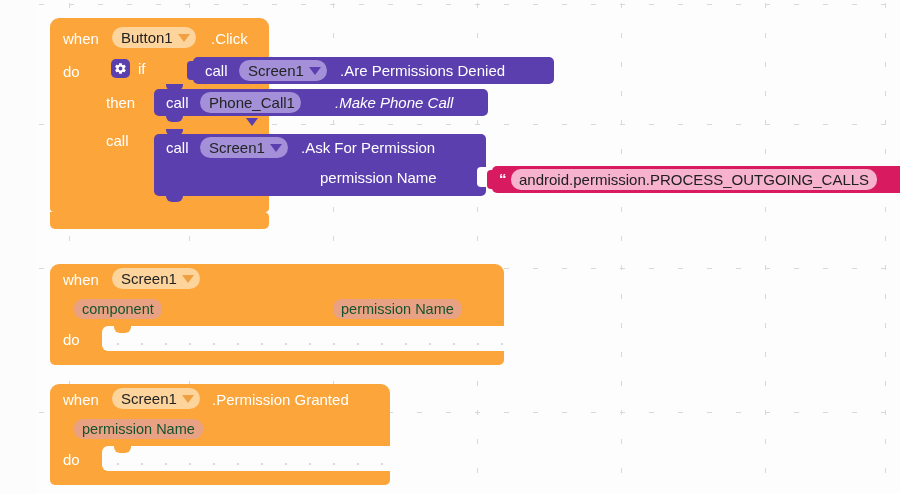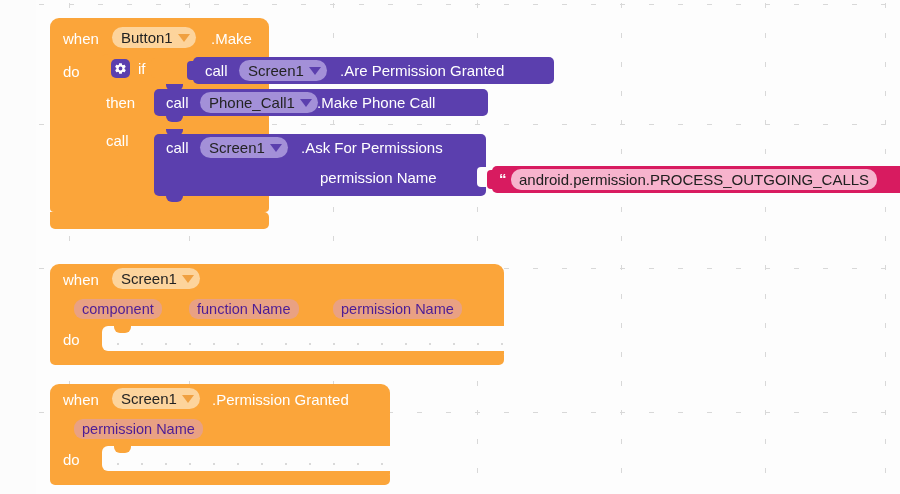--- a/index.html
+++ b/index.html
@@ -157,21 +157,21 @@
     border-top:8px solid #5B3FAE;
   }
   .dd.orange .caret{ border-top-color:#F0A040; }
 
   .param{
     position:absolute;
     height:20px;
     padding:0 8px;
     border-radius:9px;
     background:var(--param);
-    color:#4c1d95;
+    color:#14532d;
     font-size:14.5px;
     line-height:20px;
     white-space:nowrap;
   }
 
   
   .gear{
     position:absolute;
     width:19px;height:19px;
     border-radius:5px;
@@ -213,21 +213,21 @@
 
     <div class="evt-body" style="left:0; top:0; width:219px; height:194px;"></div>
 
     <div class="evt-foot" style="left:0; top:194px; width:219px; height:17px;"></div>
 
     <div class="lbl" style="left:13px; top:11px;">when</div>
     <div class="dd orange" style="left:62px; top:9px;">
       <span>Button1</span>
       <span class="caret"></span>
     </div>
-    <div class="lbl" style="left:161px; top:11px;">.Make</div>
+    <div class="lbl" style="left:161px; top:11px;">.Click</div>
 
     <div class="lbl" style="left:13px; top:44px;">do</div>
 
     <div class="inner-if" style="left:50px; top:36px; width:110px; height:157px;"></div>
 
     <div class="notch-f" style="left:62px; top:36px; background:#FBA53A;"></div>
 
     <div class="gear" style="left:61px; top:41px;">
       <svg width="13" height="13" viewBox="0 0 24 24" aria-hidden="true">
         <path fill="#ffffff" d="M19.4 13a7.6 7.6 0 0 0 .1-1 7.6 7.6 0 0 0-.1-1l2.1-1.6a.5.5 0 0 0 .1-.6l-2-3.5a.5.5 0 0 0-.6-.2l-2.5 1a7.3 7.3 0 0 0-1.7-1l-.4-2.6a.5.5 0 0 0-.5-.4h-4a.5.5 0 0 0-.5.4l-.4 2.6a7.3 7.3 0 0 0-1.7 1l-2.5-1a.5.5 0 0 0-.6.2l-2 3.5a.5.5 0 0 0 .1.6L4.5 11a7.6 7.6 0 0 0 0 2l-2.1 1.6a.5.5 0 0 0-.1.6l2 3.5a.5.5 0 0 0 .6.2l2.5-1a7.3 7.3 0 0 0 1.7 1l.4 2.6a.5.5 0 0 0 .5.4h4a.5.5 0 0 0 .5-.4l.4-2.6a7.3 7.3 0 0 0 1.7-1l2.5 1a.5.5 0 0 0 .6-.2l2-3.5a.5.5 0 0 0-.1-.6zM12 15.5A3.5 3.5 0 1 1 15.5 12 3.5 3.5 0 0 1 12 15.5z"></path>
@@ -247,45 +247,45 @@
 
   <div class="blk" style="left:157px; top:57px; width:361px; height:27px;">
     <div class="plug" style="left:-6px; top:4px; background:#5B3FAE;">
     </div>
     <div class="stmt" style="left:0; top:0; width:361px; height:27px;"></div>
     <div class="lbl" style="left:12px; top:4px;">call</div>
     <div class="dd purple" style="left:46px; top:3px;">
       <span>Screen1</span>
       <span class="caret"></span>
     </div>
-    <div class="lbl" style="left:147px; top:4px;">.Are Permission Granted</div>
+    <div class="lbl" style="left:147px; top:4px;">.Are Permissions Denied</div>
   </div>
 
   <div class="blk" style="left:118px; top:89px; width:334px; height:27px;">
     <div class="notch-f" style="left:12px; top:-5px; background:#5B3FAE; border-radius:0 0 6px 6px;"></div>
     <div class="stmt" style="left:0; top:0; width:334px; height:27px;"></div>
     <div class="notch-m" style="left:12px; top:27px; background:#5B3FAE;"></div>
     <div class="lbl" style="left:12px; top:4px;">call</div>
-    <div class="dd purple" style="left:46px; top:3px;">
+    <div class="dd purple" style="left:46px; top:3px;flex-direction:column;">
       <span>Phone_Call1</span>
       <span class="caret"></span>
     </div>
-    <div class="lbl" style="left:163px; top:4px;">.Make Phone Call</div>
+    <div class="lbl" style="left:181px; top:4px;font-style:italic;">.Make Phone Call</div>
   </div>
 
   <div class="blk" style="left:118px; top:134px; width:332px; height:62px;">
     <div class="notch-f" style="left:12px; top:-5px; background:#5B3FAE; border-radius:0 0 6px 6px;"></div>
     <div class="stmt" style="left:0; top:0; width:332px; height:62px;"></div>
     <div class="notch-m" style="left:12px; top:62px; background:#5B3FAE;"></div>
     <div class="lbl" style="left:12px; top:4px;">call</div>
     <div class="dd purple" style="left:46px; top:3px;">
       <span>Screen1</span>
       <span class="caret"></span>
     </div>
-    <div class="lbl" style="left:147px; top:4px;">.Ask For Permissions</div>
+    <div class="lbl" style="left:147px; top:4px;">.Ask For Permission</div>
     <div class="lbl" style="left:166px; top:34px;">permission Name</div>
 
     <div class="socket" style="left:323px; top:33px; height:20px;"></div>
   </div>
 
   <div class="blk" style="left:450px; top:166px; width:444px; height:27px;">
     <div class="plug" style="left:1px; top:4px; background:#D81B60;"></div>
     <div class="strblk" style="left:6px; top:0; width:438px; height:27px;"></div>
     <div class="quote" style="left:13px;">“</div>
     <div class="strfield" style="left:25px; top:3px;">android.permission.PROCESS_OUTGOING_CALLS</div>
@@ -297,21 +297,20 @@
     <div class="evt-body" style="left:0; top:58px; width:454px; height:32px; border-radius:0;"></div>
     <div class="evt-foot" style="left:0; top:86px; width:454px; height:15px;"></div>
 
     <div class="lbl" style="left:13px; top:6px;">when</div>
     <div class="dd orange" style="left:62px; top:4px;">
       <span>Screen1</span>
       <span class="caret"></span>
     </div>
 
     <div class="param" style="left:24px; top:35px;">component</div>
-    <div class="param" style="left:139px; top:35px;">function Name</div>
     <div class="param" style="left:283px; top:35px;">permission Name</div>
 
     <div class="lbl" style="left:13px; top:66px;">do</div>
 
     <div class="slot" style="left:52px; top:62px; width:402px; height:25px;"></div>
     <div class="notch-f" style="left:64px; top:62px; background:#FBA53A;"></div>
   </div>
 
   <div class="blk" style="left:14px; top:384px; width:360px; height:105px;">
     <div class="evt-body" style="left:0; top:0; width:340px; height:62px;"></div>

